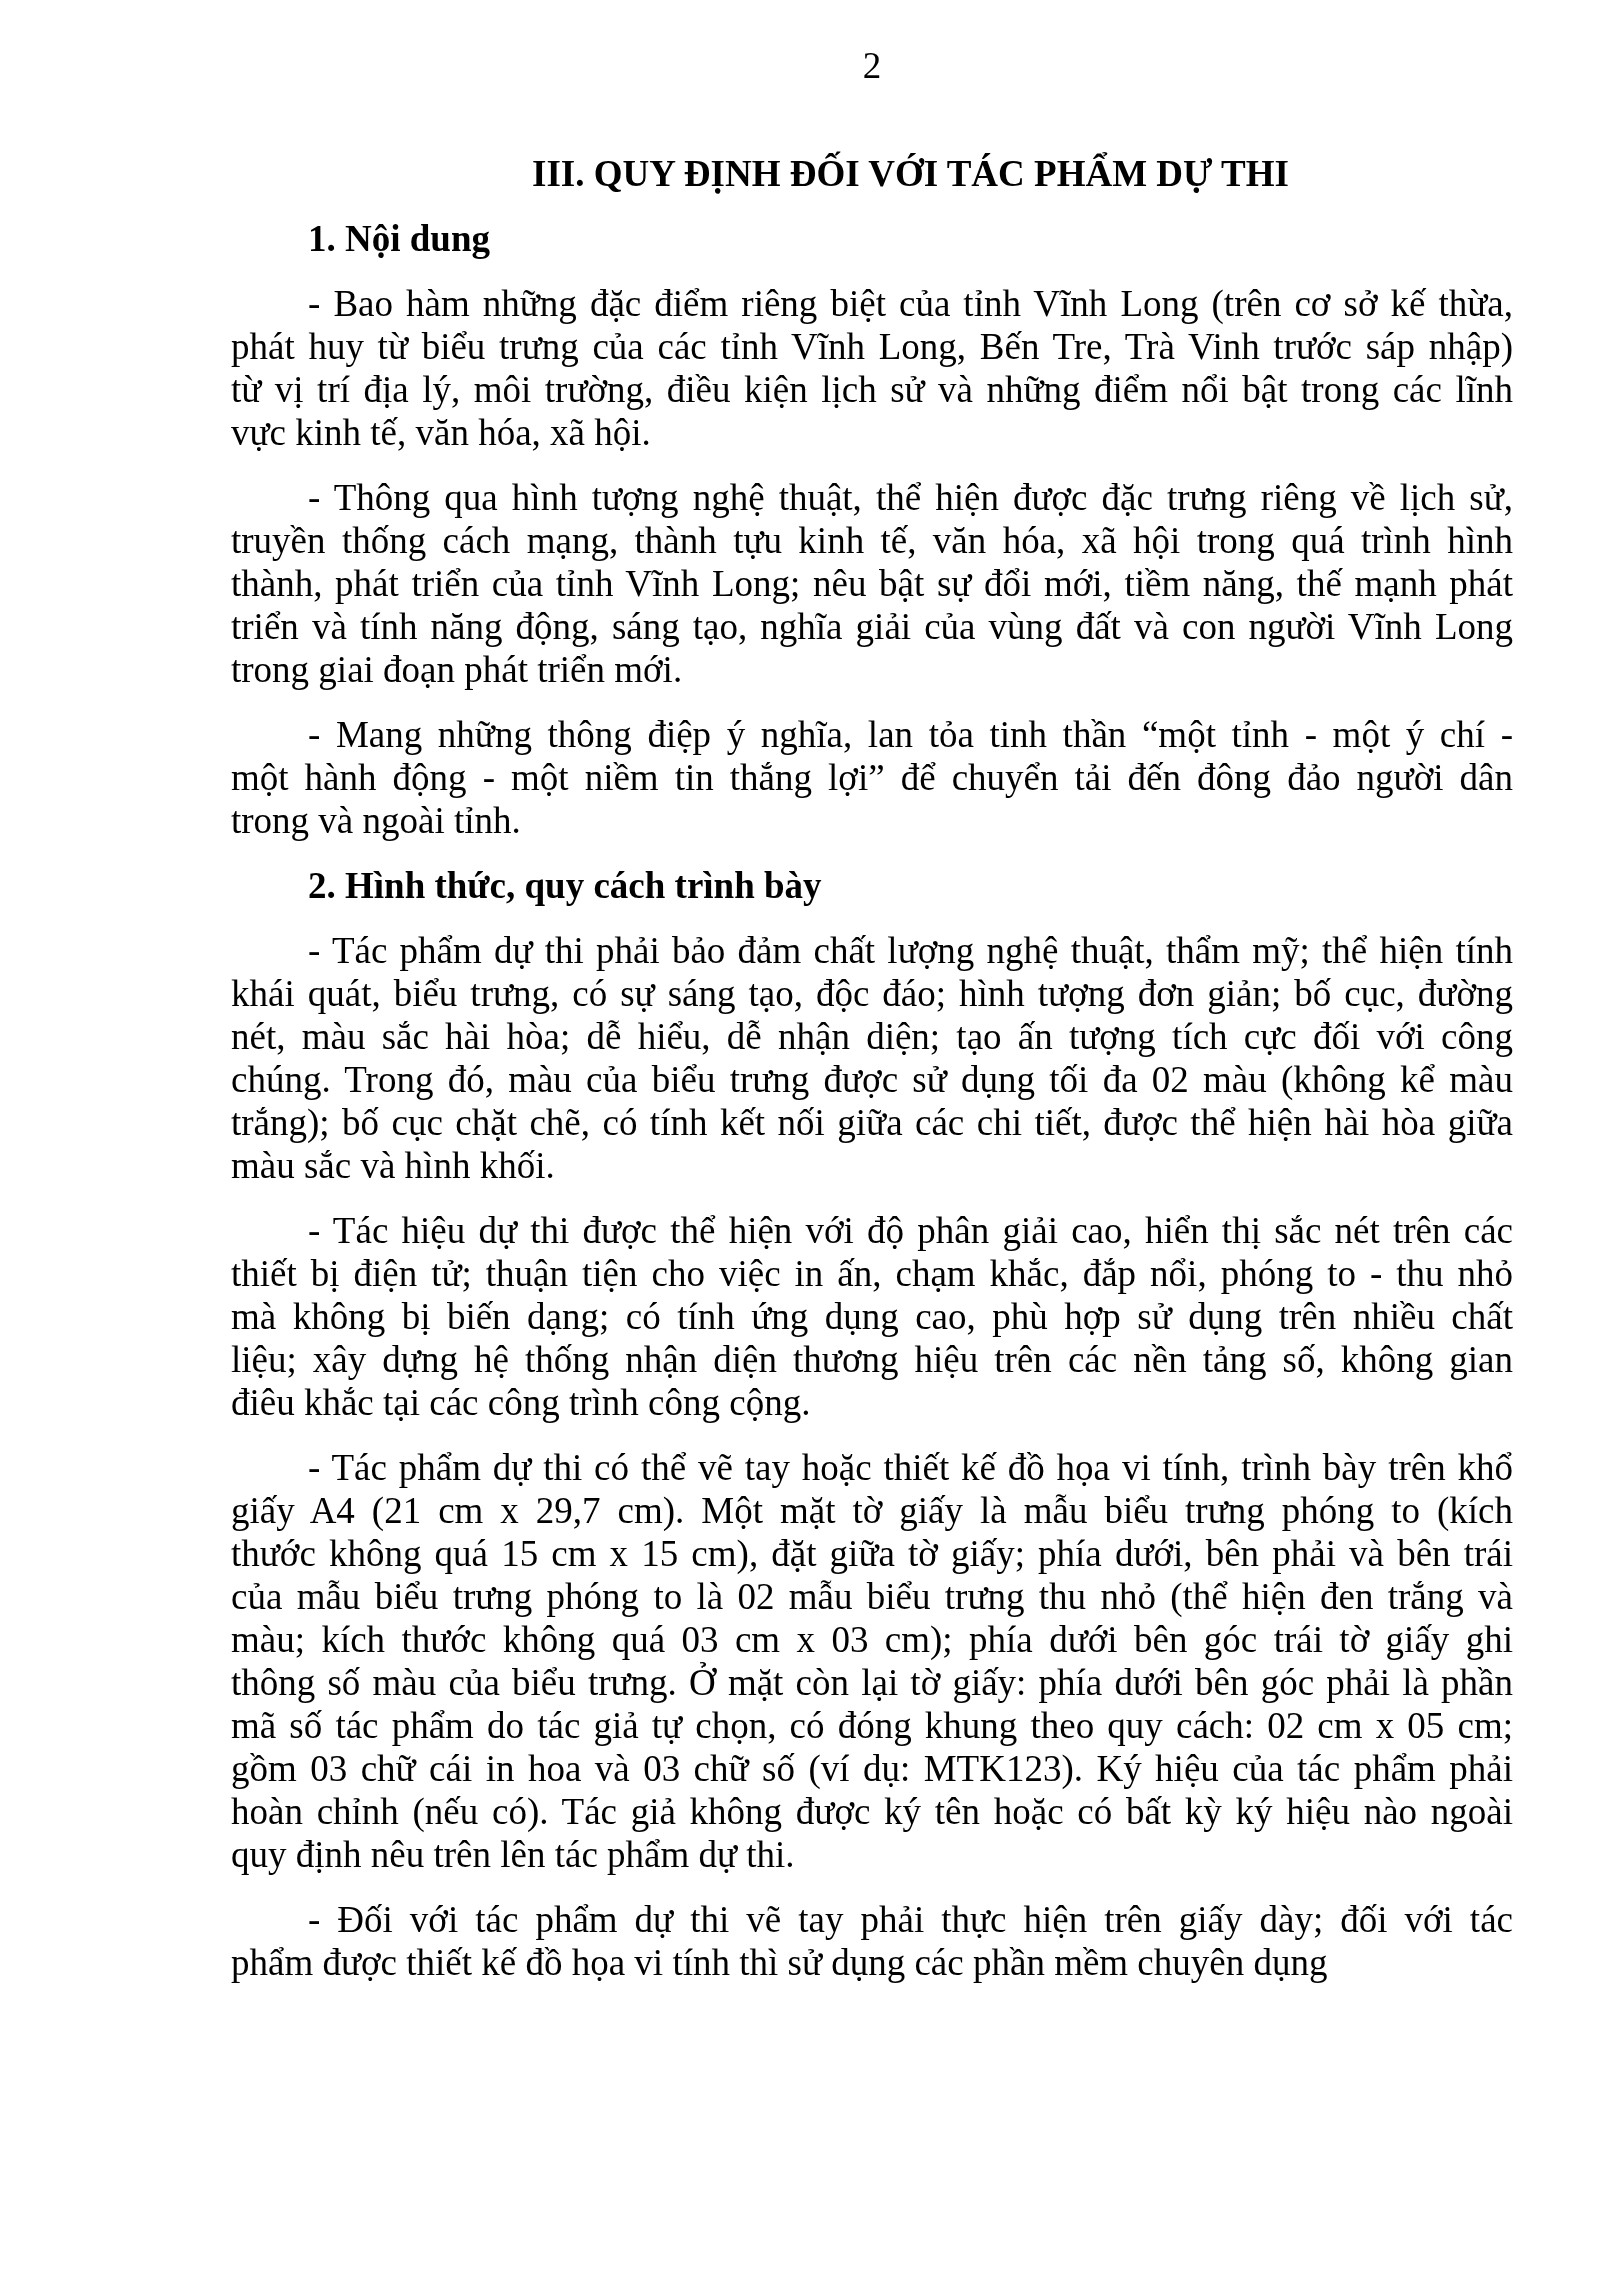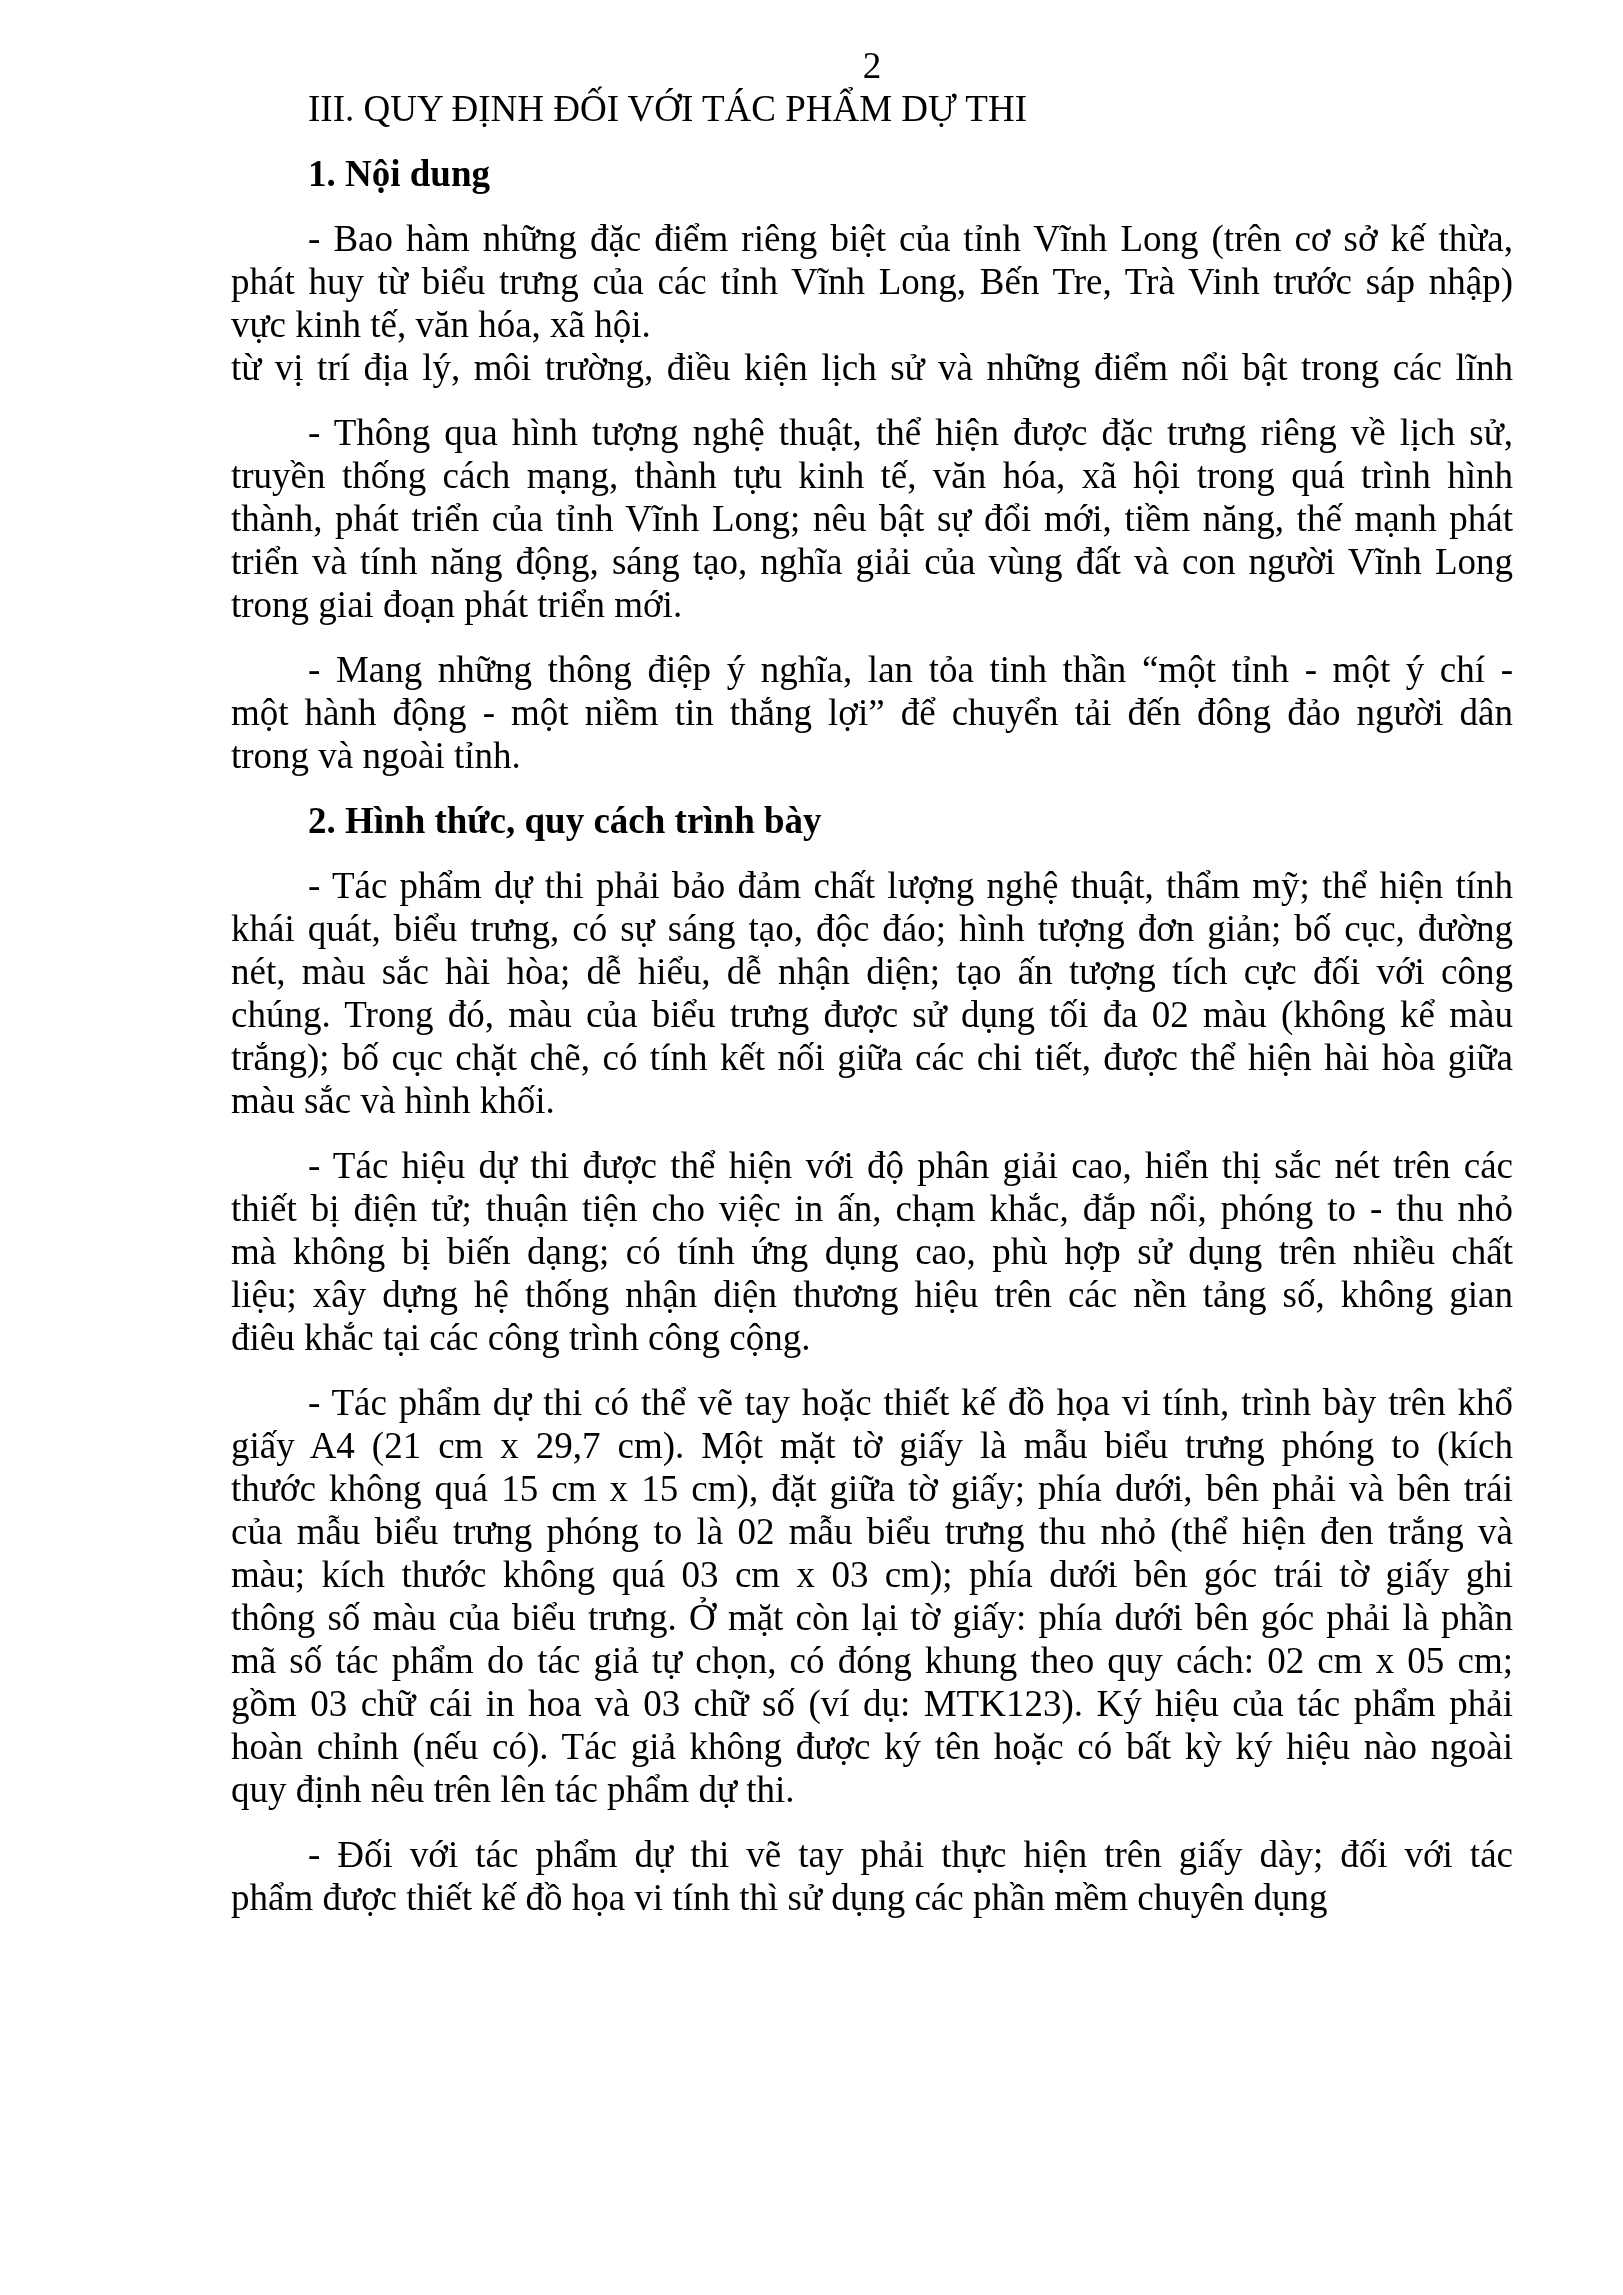--- a/index.html
+++ b/index.html
@@ -21,22 +21,24 @@
   .content {
     position: absolute;
     left: 231px;
     top: 44px;
     width: 1282px;
   }
   .page-number {
     text-align: center;
   }
   .heading {
-    font-weight: normal;
+    font-weight: bold;
     padding-left: 77px;
+    margin-top: 65px;
+    text-align: center;
   }
   .subheading {
     font-weight: bold;
     padding-left: 77px;
     margin-top: 22px;
     font-family: Liberation Serif, serif;
   }
   .paragraph {
     margin-top: 22px;
   }
@@ -58,22 +60,22 @@
 
 <div class="page">
   <div class="content">
     <div class="page-number">2</div>
     <div>
         <div class="heading">III. QUY ĐỊNH ĐỐI VỚI TÁC PHẨM DỰ THI</div>
         <div class="subheading">1. Nội dung</div>
         <div class="paragraph">
           <div class="line first">- Bao hàm những đặc điểm riêng biệt của tỉnh Vĩnh Long (trên cơ sở kế thừa,</div>
           <div class="line">phát huy từ biểu trưng của các tỉnh Vĩnh Long, Bến Tre, Trà Vinh trước sáp nhập)</div>
+          <div class="line">từ vị trí địa lý, môi trường, điều kiện lịch sử và những điểm nổi bật trong các lĩnh</div>
           <div class="line last">vực kinh tế, văn hóa, xã hội.</div>
-          <div class="line">từ vị trí địa lý, môi trường, điều kiện lịch sử và những điểm nổi bật trong các lĩnh</div>
         </div>
         <div class="paragraph">
           <div class="line first">- Thông qua hình tượng nghệ thuật, thể hiện được đặc trưng riêng về lịch sử,</div>
           <div class="line">truyền thống cách mạng, thành tựu kinh tế, văn hóa, xã hội trong quá trình hình</div>
           <div class="line">thành, phát triển của tỉnh Vĩnh Long; nêu bật sự đổi mới, tiềm năng, thế mạnh phát</div>
           <div class="line">triển và tính năng động, sáng tạo, nghĩa giải của vùng đất và con người Vĩnh Long</div>
           <div class="line last">trong giai đoạn phát triển mới.</div>
         </div>
         <div class="paragraph">
           <div class="line first">- Mang những thông điệp ý nghĩa, lan tỏa tinh thần “một tỉnh - một ý chí -</div>

